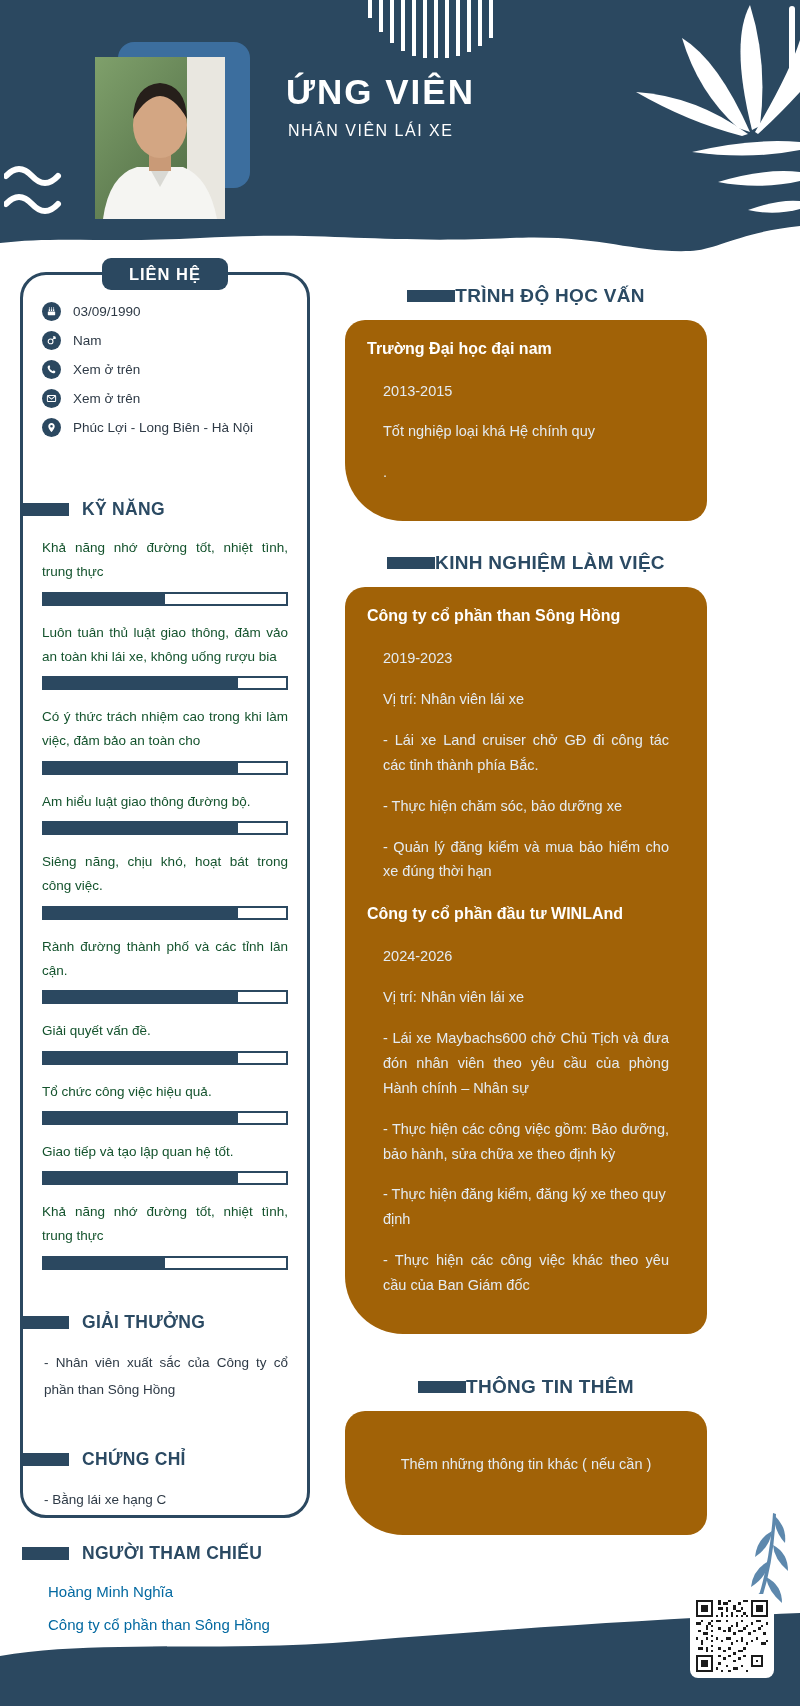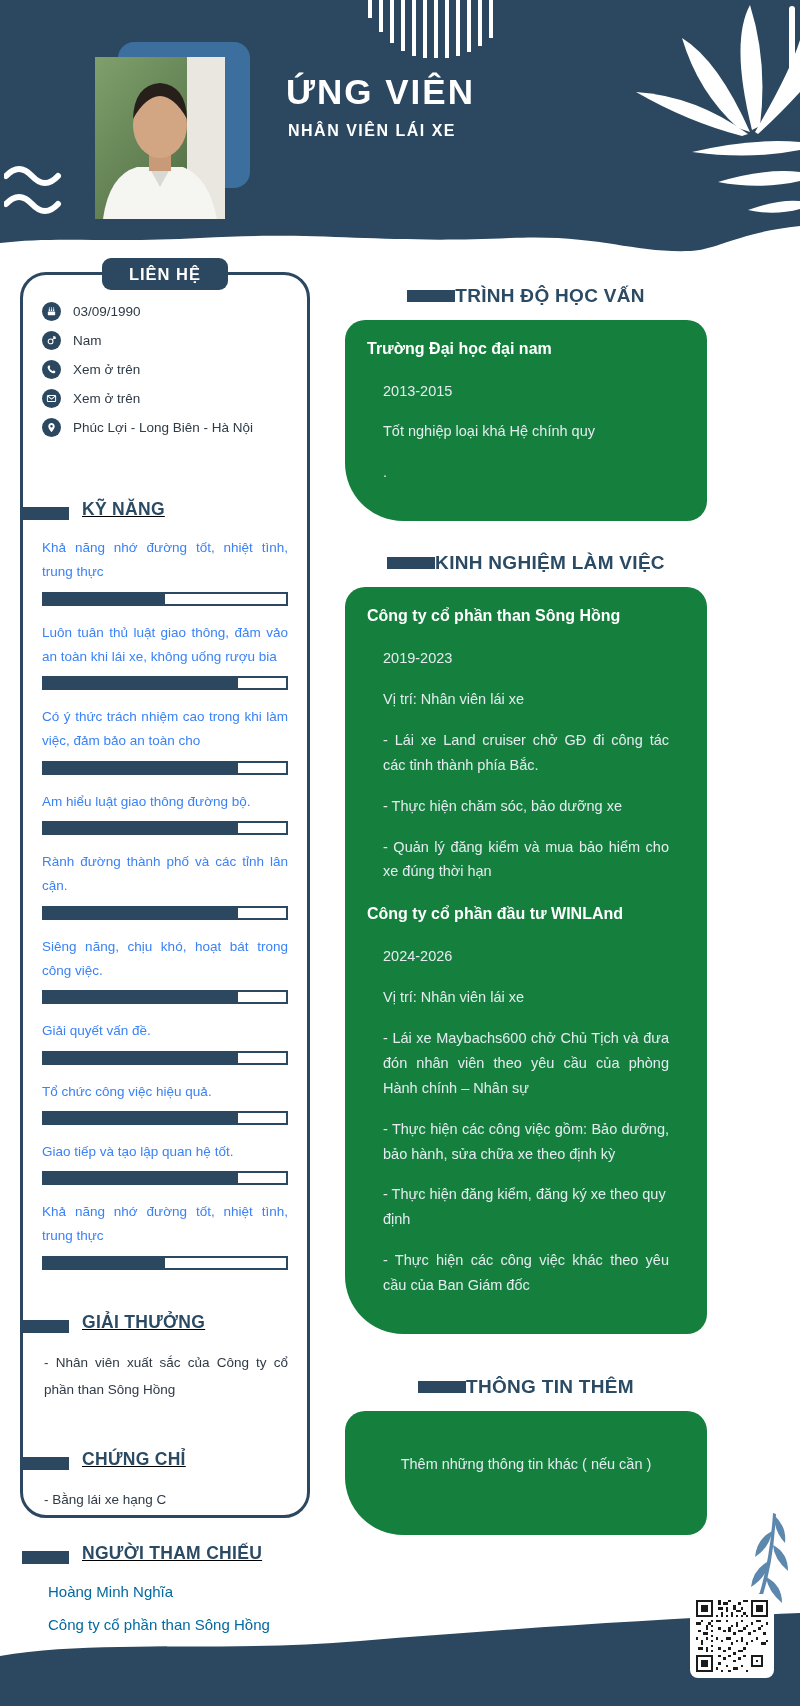--- a/index.html
+++ b/index.html
@@ -6,58 +6,58 @@
   body{font-family:"Liberation Sans","DejaVu Sans",sans-serif;}
   .page{position:relative;width:800px;height:1706px;background:#fff;overflow:hidden;}
 
   
   .header-svg{position:absolute;left:0;top:0;}
   .photo-backdrop{position:absolute;left:118px;top:42px;width:132px;height:146px;
     background:#3c6e9e;border-radius:16px;}
   .photo{position:absolute;left:95px;top:57px;width:130px;height:162px;overflow:hidden;}
   .name-block{position:absolute;left:286px;top:72px;color:#fff;}
   .name-block h1{margin:0;font-size:35px;font-weight:bold;letter-spacing:2px;}
-  .name-block h2{margin:10px 0 0 2px;font-size:16px;font-weight:bold;letter-spacing:1.5px;}
+  .name-block h2{margin:10px 0 0 2px;font-size:16px;font-weight:normal;letter-spacing:1.5px;}
   .comb{position:absolute;left:368px;top:0;}
   .squiggle{position:absolute;left:4px;top:160px;}
   .leaves-tr{position:absolute;right:0;top:0;}
 
   
   .contact-box{position:absolute;left:20px;top:272px;width:284px;height:1240px;
     border:3px solid #2b4860;border-radius:26px;background:#fff;}
   .pill{position:absolute;top:-17px;left:50%;transform:translateX(-50%);
     width:126px;height:32px;background:#2b4860;border-radius:9px;
     color:#fff;font-size:16.5px;font-weight:bold;letter-spacing:1px;
     text-align:center;line-height:32px;}
   .box-inner{padding:27px 19px 0 19px;}
   .c-row{display:flex;align-items:center;gap:12px;margin-bottom:10px;text-align:center;}
   .c-ic{flex:0 0 19px;width:19px;height:19px;border-radius:50%;background:#2b4860;
     display:flex;align-items:center;justify-content:center;}
   .c-ic svg{display:block;}
   .c-label{font-size:13.5px;color:#2e3a46;}
 
-  .sec-head{display:flex;align-items:flex-end;gap:13px;margin:0 0 16px -20px;text-decoration:underline;}
+  .sec-head{display:flex;align-items:center;gap:13px;margin:0 0 16px -20px;}
   .sec-tab{width:47px;height:13px;background:#2b4860;}
   .sec-title{font-size:17.5px;font-weight:bold;color:#2b4a63;letter-spacing:.3px;}
   .skills-head{margin-top:62px;}
-  .skill p{margin:0 0 7px;font-size:13.5px;line-height:1.8;text-align:justify;color:#3b82f6;}
+  .skill p{margin:0 0 7px;font-size:13.5px;line-height:1.8;text-align:justify;color:#14532d;}
   .bar{height:10px;border:2px solid #2b4860;background:#fff;margin-bottom:15px;}
   .bar-fill{height:100%;background:#2b4860;}
   .awards-head{margin-top:42px;}
   .body-text{font-size:13.5px;line-height:2;text-align:justify;color:#2e3a46;margin:0 0 0 2px;}
   .cert-head{margin-top:46px;}
   .ref-head{margin-top:30px;}
   .ref-lines p{margin:0 0 9px 6px;font-size:15px;line-height:1.6;color:#0369a1;}
 
   
   .right-col{position:absolute;left:345px;top:285px;width:362px;}
   .r-head{display:flex;align-items:center;justify-content:center;margin:0 0 13px;}
   .r-tab{width:48px;height:12px;background:#2b4860;}
   .r-title{font-size:19px;font-weight:bold;color:#2b4a63;letter-spacing:.3px;}
-  .card{background:#15803d;border-radius:20px 20px 20px 58px;
+  .card{background:#a16207;border-radius:20px 20px 20px 58px;
     padding:15px 22px 20px;color:#e4ebf1;font-size:14.5px;line-height:1.72;}
   .card .co{color:#fff;font-weight:bold;font-size:16px;margin:0;}
   .card p{margin:16px;}
   .card .just{text-align:justify;}
   .edu-card{margin-bottom:31px;}
   .exp-card{margin-bottom:42px;}
   .job2{margin-top:9px;}
   .info-card{padding:25px 22px 42px;text-align:center;}
 
   
@@ -221,27 +221,27 @@
             <div class="bar-fill" style="width: 80%;"></div>
           </div>
       </div>
       <div class="skill">
         <p>Am hiểu luật giao thông đường bộ.</p>
         <div class="bar">
             <div class="bar-fill" style="width: 80%;"></div>
           </div>
       </div>
       <div class="skill">
+        <p>Siêng năng, chịu khó, hoạt bát trong công việc.</p>
+        <div class="bar">
+            <div class="bar-fill" style="width: 80%;"></div>
+          </div>
+      </div>
+      <div class="skill">
         <p>Rành đường thành phố và các tỉnh lân cận.</p>
-        <div class="bar">
-            <div class="bar-fill" style="width: 80%;"></div>
-          </div>
-      </div>
-      <div class="skill">
-        <p>Siêng năng, chịu khó, hoạt bát trong công việc.</p>
         <div class="bar">
             <div class="bar-fill" style="width: 80%;"></div>
           </div>
       </div>
       <div class="skill">
         <p>Giải quyết vấn đề.</p>
         <div class="bar">
             <div class="bar-fill" style="width: 80%;"></div>
           </div>
       </div>

